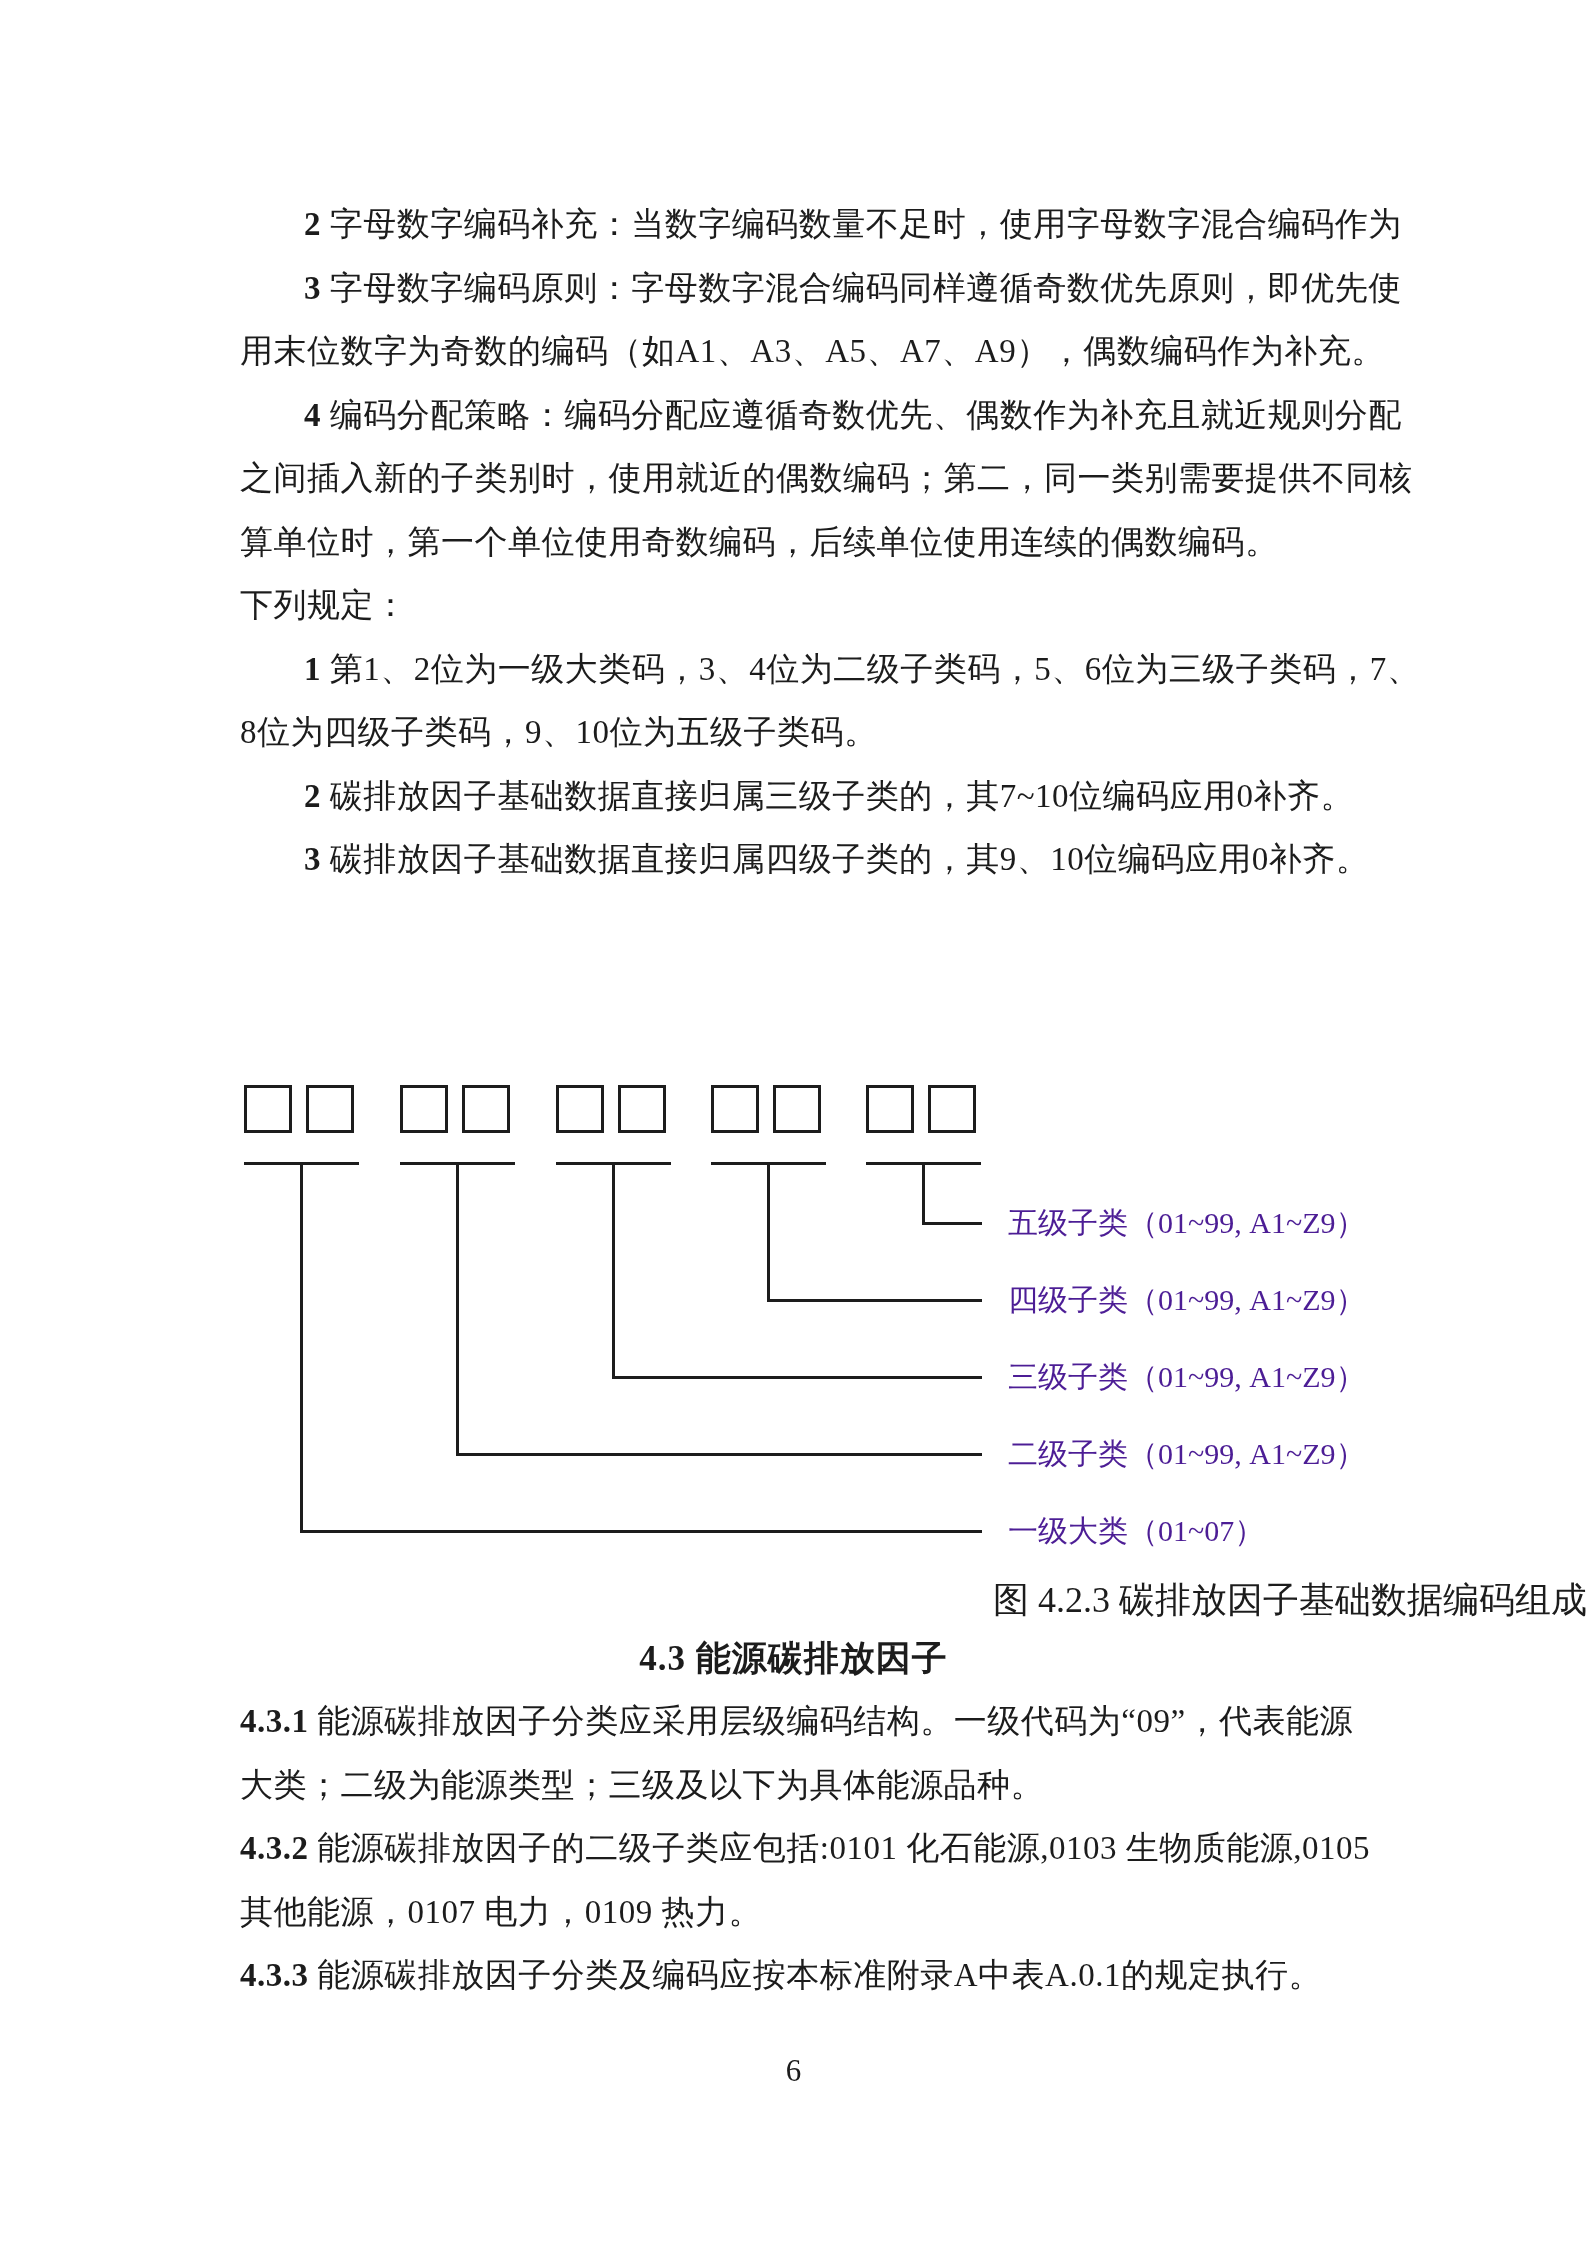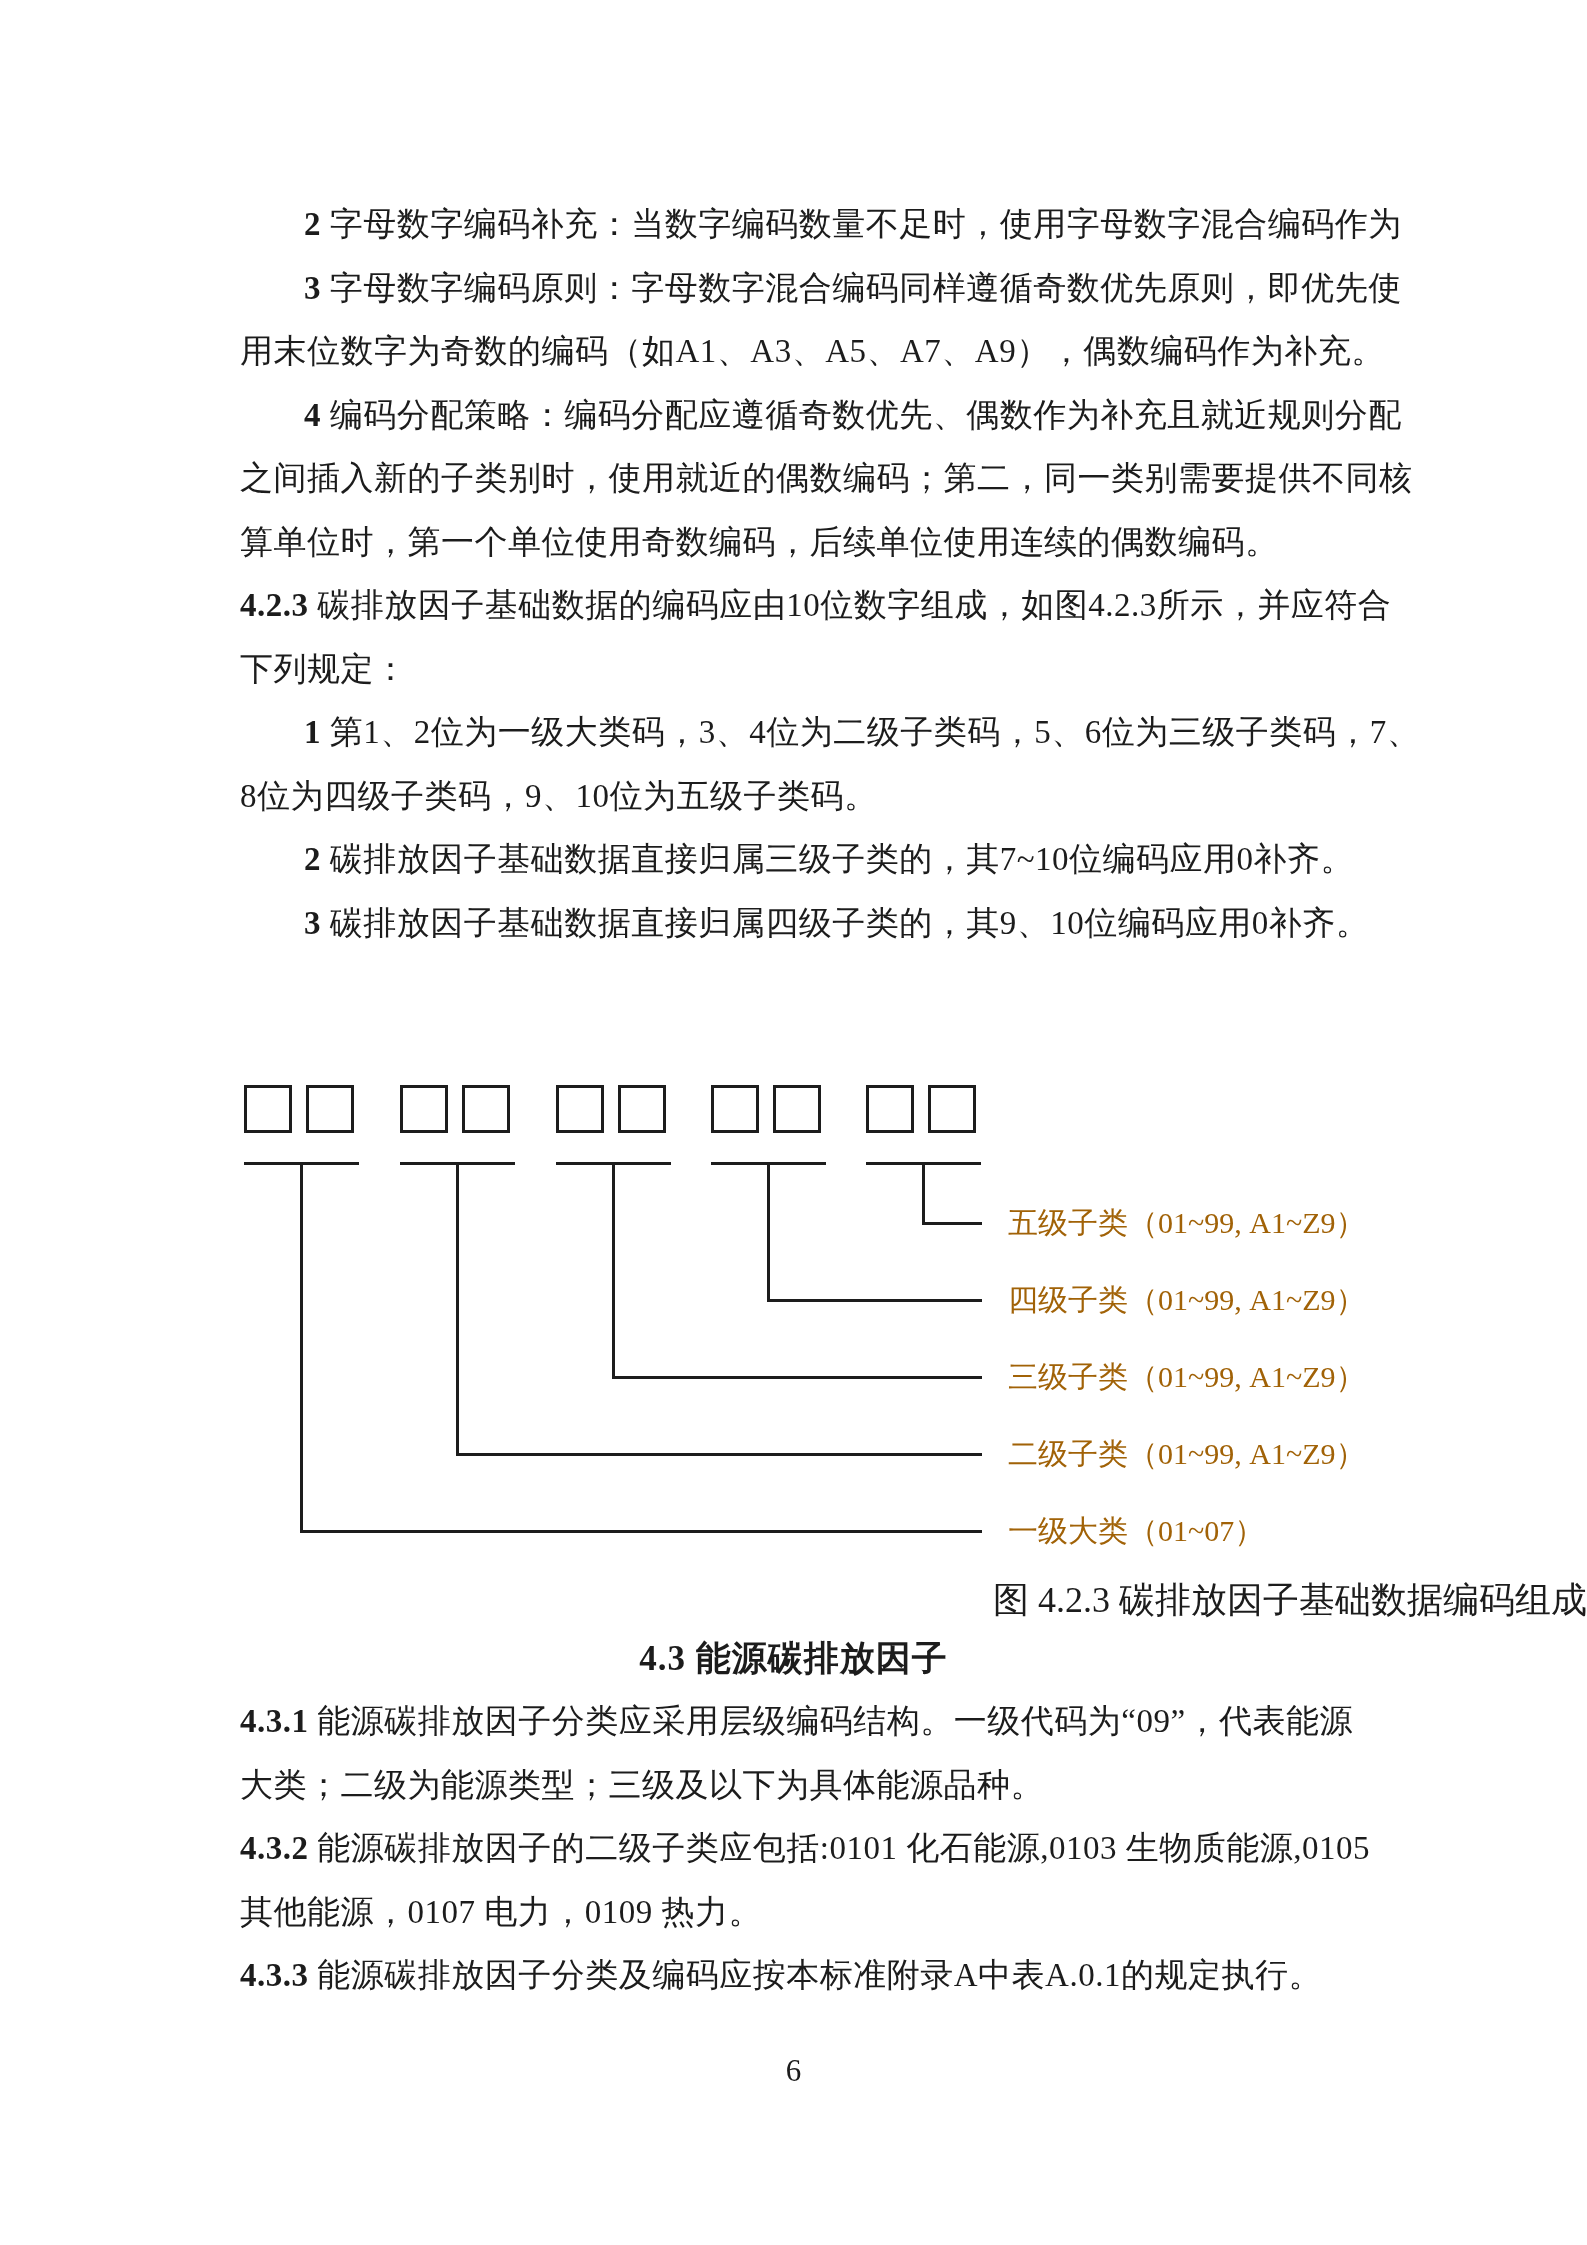--- a/index.html
+++ b/index.html
@@ -29,21 +29,21 @@
   .diagram{position:absolute;inset:0;pointer-events:none;}
   .dbox{
     position:absolute;top:1085px;width:48px;height:48px;
     border:3px solid #1d1d1d;box-sizing:border-box;background:#fff;
   }
   .dbar{position:absolute;top:1162px;width:115px;height:3px;background:#1d1d1d;}
   .dvert{position:absolute;width:3px;background:#1d1d1d;}
   .dconn{position:absolute;height:3px;background:#1d1d1d;}
   .dlabel{
     position:absolute;left:1008px;
-    font-size:30px;line-height:36px;white-space:nowrap;color:#a16207;
+    font-size:30px;line-height:36px;white-space:nowrap;color:#4c1d95;
   }
   .caption{
     position:absolute;left:0;width:100%;top:1582px;
     text-align:right;font-size:36px;line-height:36px;
   }
   .section-heading{
     position:absolute;left:0;width:100%;top:1638px;
     text-align:center;font-size:35px;line-height:42px;font-weight:bold;
     letter-spacing:1px;
   }
@@ -57,21 +57,20 @@
 
 <div class="page">
 
   <div class="textblock" id="block-top">
     <p class="indent"><span class="num">2</span><span> 字母数字编码补充：当数字编码数量不足时，使用字母数字混合编码作为</span></p>
     <p class="indent"><span class="num">3</span><span> 字母数字编码原则：字母数字混合编码同样遵循奇数优先原则，即优先使</span></p>
     <p><span class="num"></span><span>用末位数字为奇数的编码（如A1、A3、A5、A7、A9），偶数编码作为补充。</span></p>
     <p class="indent"><span class="num">4</span><span> 编码分配策略：编码分配应遵循奇数优先、偶数作为补充且就近规则分配</span></p>
     <p><span class="num"></span><span>之间插入新的子类别时，使用就近的偶数编码；第二，同一类别需要提供不同核</span></p>
     <p><span class="num"></span><span>算单位时，第一个单位使用奇数编码，后续单位使用连续的偶数编码。</span></p>
-    <p><span class="num">4.2.3</span><span> 碳排放因子基础数据的编码应由10位数字组成，如图4.2.3所示，并应符合</span></p>
     <p><span class="num"></span><span>下列规定：</span></p>
     <p class="indent"><span class="num">1</span><span> 第1、2位为一级大类码，3、4位为二级子类码，5、6位为三级子类码，7、</span></p>
     <p><span class="num"></span><span>8位为四级子类码，9、10位为五级子类码。</span></p>
     <p class="indent"><span class="num">2</span><span> 碳排放因子基础数据直接归属三级子类的，其7~10位编码应用0补齐。</span></p>
     <p class="indent"><span class="num">3</span><span> 碳排放因子基础数据直接归属四级子类的，其9、10位编码应用0补齐。</span></p>
   </div>
 
   <div class="diagram">
 
     <div class="dbox" style="left:244px"></div>

